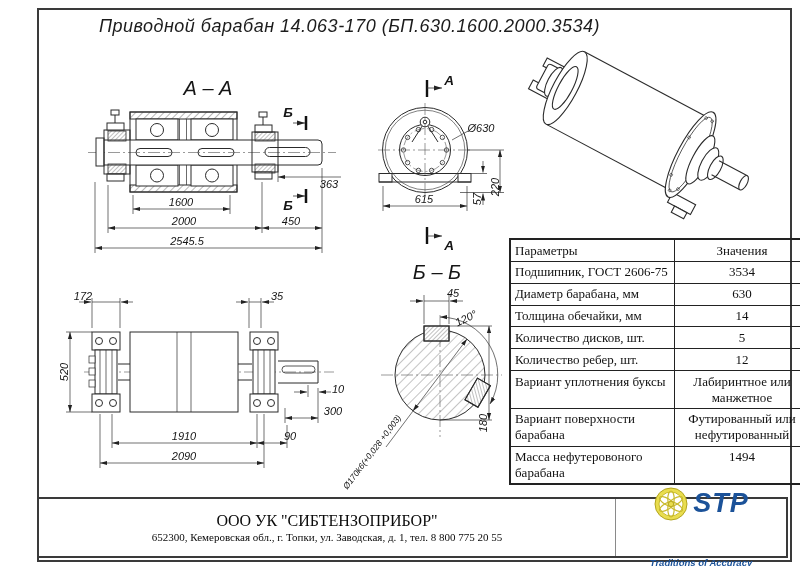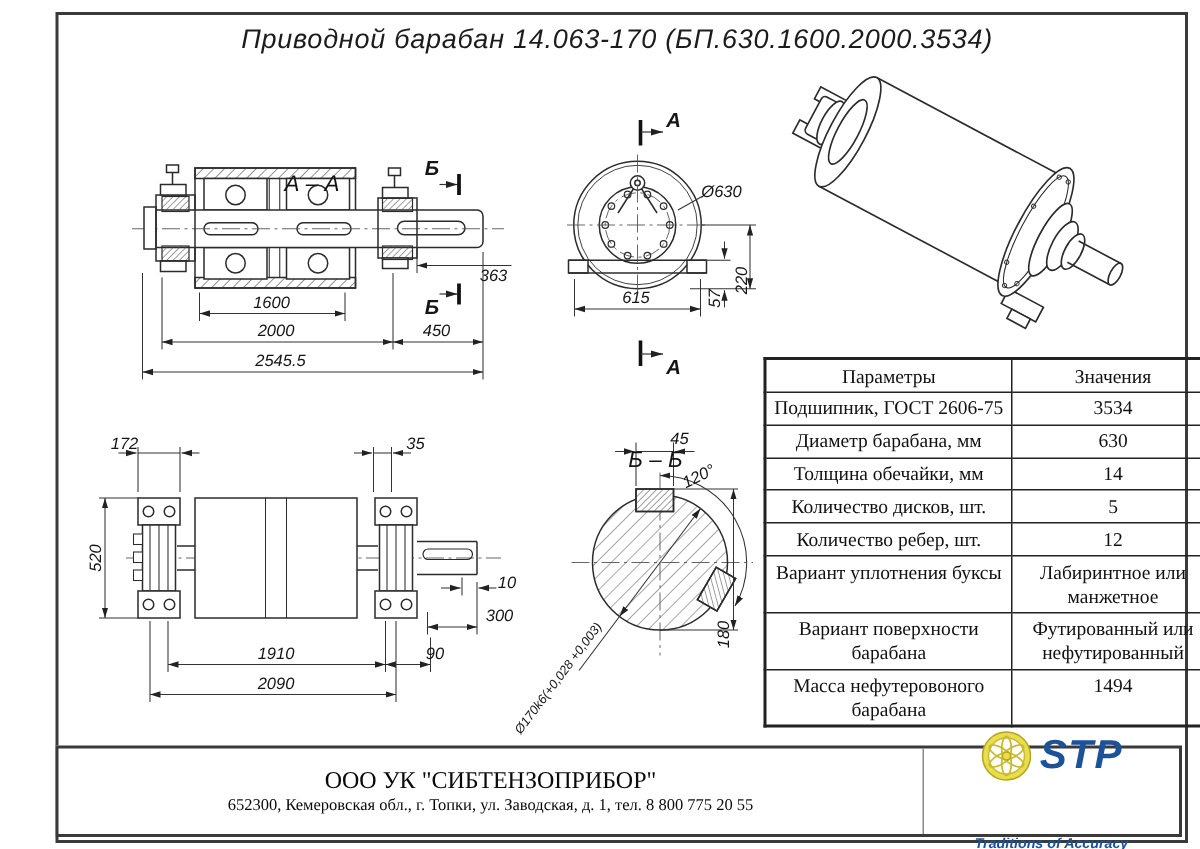--- a/index.html
+++ b/index.html
@@ -1,32 +1,32 @@
 <!DOCTYPE html>
 <html><head>
 <meta charset="utf-8">
 <style>
   html,body{margin:0;padding:0;background:#fff;}
   .page{position:relative;width:800px;height:566px;background:#fff;overflow:hidden;
         font-family:"Liberation Sans",sans-serif;}
   .frame{position:absolute;left:37px;top:8px;width:751px;height:550px;border:2px solid #3a3a3a;}
-  .title{position:absolute;left:37px;top:16px;width:625px;text-align:right;
+  .title{position:absolute;left:37px;top:16px;width:625px;text-align:center;
          font:italic 18px "Liberation Sans",sans-serif;letter-spacing:.5px;color:#1c1c1c;}
   svg.lines{position:absolute;left:0;top:0;}
   .dim{position:absolute;transform:translate(-50%,-50%);font:italic 11px "Liberation Sans",sans-serif;
        color:#151515;white-space:nowrap;}
-  .dim.lg{font-size:15px;margin-top:35px;}
+  .dim.lg{font-size:20px;}
   .dim.cut{font-size:13.5px;font-weight:600;}
   .dim.sm{font-size:8.5px;}
   .tbl-title{position:absolute;left:509px;top:217px;width:281px;text-align:center;
              font:15.5px "Liberation Serif",serif;color:#111;}
   table.spec{position:absolute;left:509px;top:238px;width:281px;border-collapse:collapse;
              border:2px solid #222;font:13px/1.22 "Liberation Serif",serif;color:#111;table-layout:fixed;}
   table.spec td{border:1.4px solid #222;padding:2.5px 4px;vertical-align:top;}
-  td.p{width:155px;text-align:center;margin-top:16px;}
+  td.p{width:155px;text-align:left;margin-top:16px;}
   td.v{width:126px;text-align:center;}
   .footer{position:absolute;left:37px;top:497px;width:751px;height:61px;border:2px solid #3a3a3a;
           display:flex;box-sizing:border-box;background:#fff;}
   .footer-text{flex:1;display:flex;flex-direction:column;justify-content:center;align-items:center;
                font-family:"Liberation Serif",serif;color:#0a0a0a;line-height:1.22;}
   .footer-text .l1{font-size:16px;}
   .footer-text .l2{font-size:11px;}
   .footer-text .l3{font-size:15px;}
   .footer-logo{width:170px;border-left:1px solid #8a8a8a;display:flex;flex-direction:column;
                align-items:center;justify-content:center;gap:34px;}

